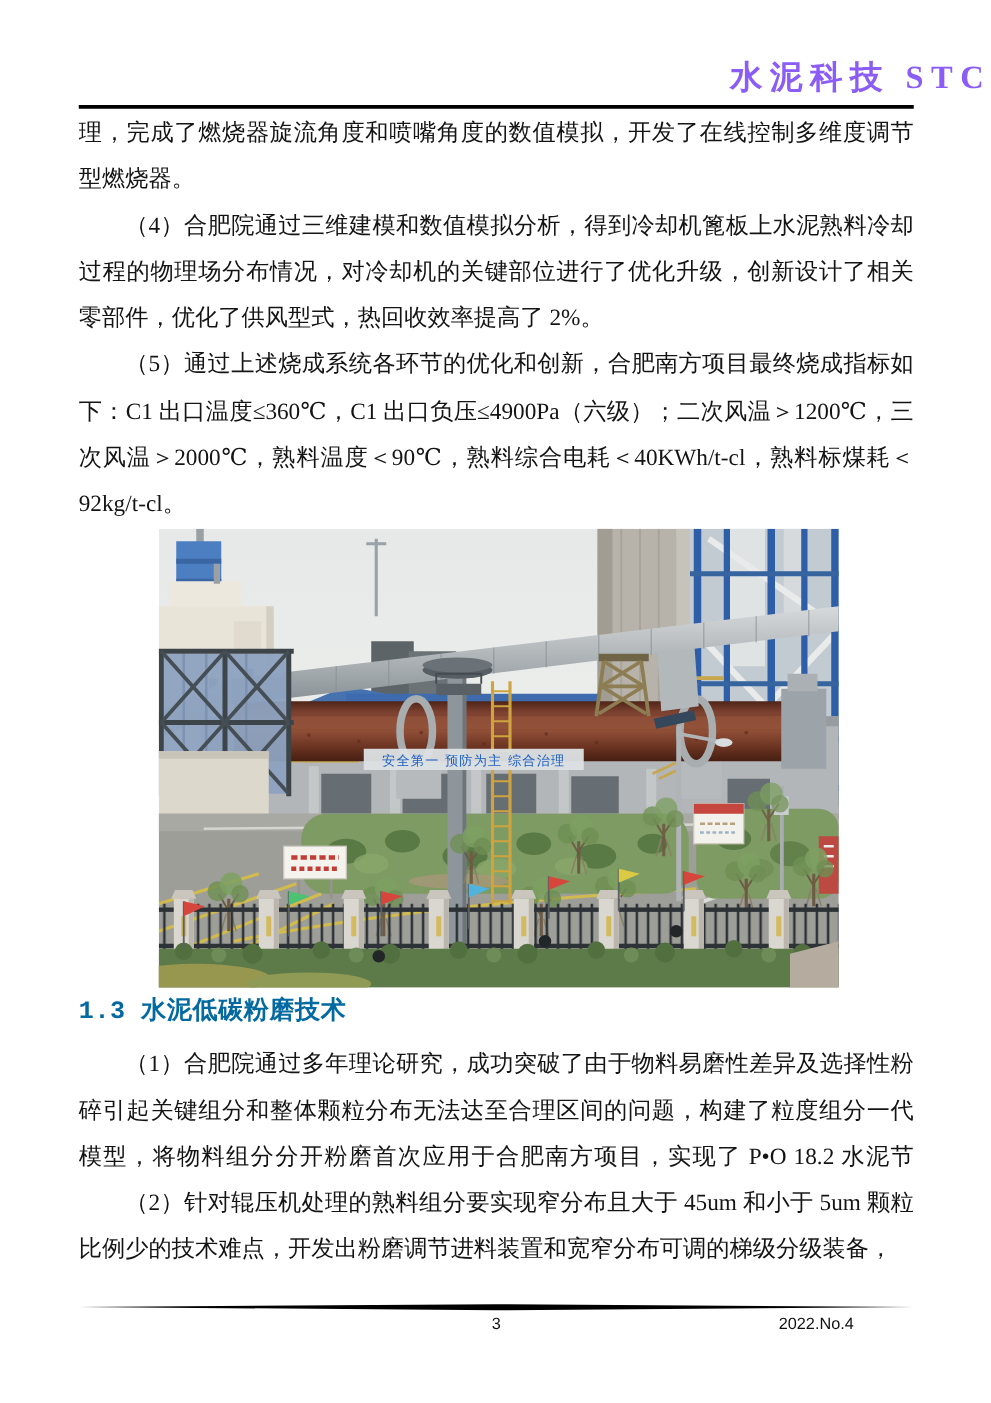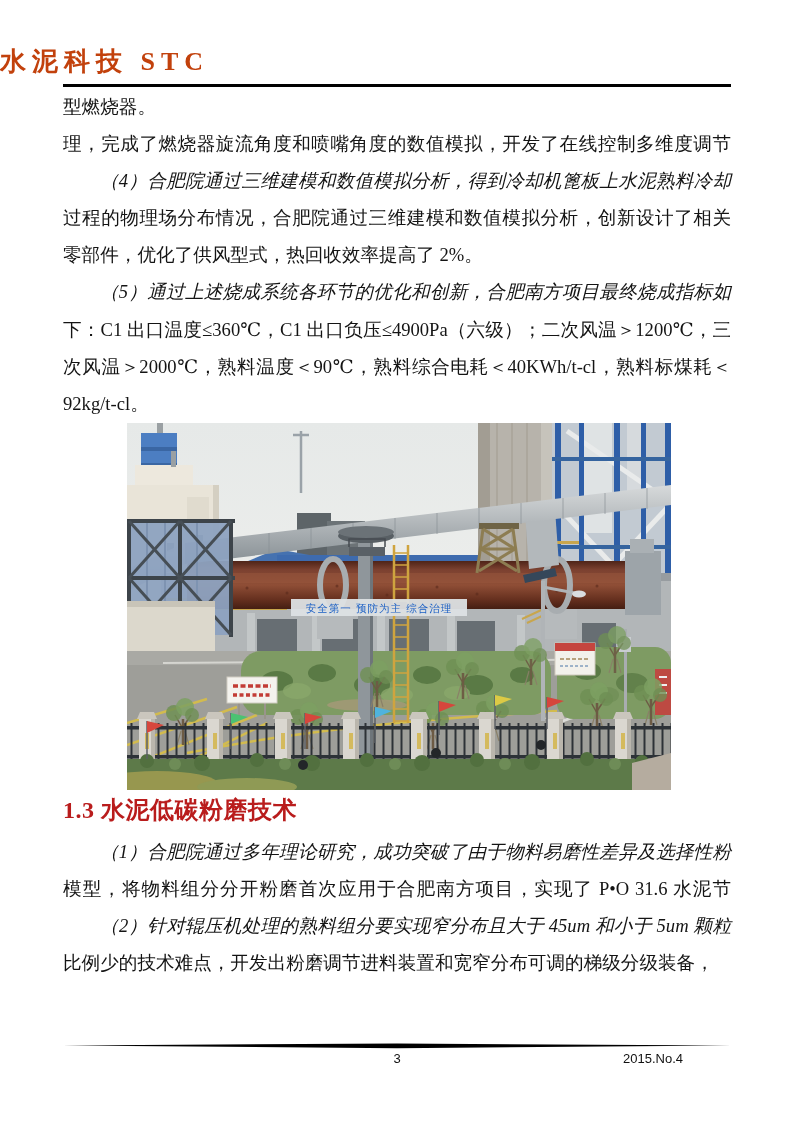--- a/index.html
+++ b/index.html
@@ -2,66 +2,66 @@
 <html lang="zh"><head>
 <meta charset="utf-8">
 <style>
   html,body{margin:0;padding:0;background:#ffffff;}
   .page{
     position:relative;width:793px;height:1122px;background:#ffffff;
     font-family:"Liberation Serif","DejaVu Serif",serif;color:#111;
     overflow:hidden;margin:0 auto;
   }
   .journal-title{
-    position:absolute;top:44px;left:0;right:0;text-align:left;
-    font-size:26px;font-weight:bold;letter-spacing:6px;color:#c2410c;
+    position:absolute;top:44px;left:0;right:0;text-align:right;
+    font-size:26px;font-weight:bold;letter-spacing:6px;color:#8b5cf6;
   }
   .header-rule{
     position:absolute;top:84px;left:63px;width:668px;height:2.5px;background:#000;
   }
   .text-block{position:absolute;left:63px;width:668px;font-size:18.6px;color:#141414;}
   #body-top{top:88px;}
   #body-bottom{top:833px;}
   .line{
     line-height:37.1px;height:37.1px;white-space:nowrap;overflow:visible;
     text-align:justify;text-align-last:justify;
   }
   .line.last{text-align-last:left;}
-  .line.indent{text-indent:37px;font-style:italic;}
+  .line.indent{text-indent:37px;}
   figure.photo{
     position:absolute;top:423px;left:127px;width:544px;height:367px;margin:0;padding:0;
   }
   figure.photo svg{display:block;}
   .section-heading{
     position:absolute;top:794px;left:63px;width:668px;
-    font-family:Liberation Serif, serif;
-    font-weight:bold;font-size:24px;letter-spacing:0.5px;color:#b91c1c;
+    font-family:Liberation Mono, monospace;
+    font-weight:bold;font-size:20px;letter-spacing:0.5px;color:#0369a1;
   }
   .footer-rule{position:absolute;top:1043px;left:63px;width:668px;height:6px;}
   .footer-row{
     position:absolute;top:1051px;left:63px;width:668px;height:20px;
     font-family:"Liberation Sans","DejaVu Sans",sans-serif;font-size:13px;color:#111;
   }
   .page-number{display:block;text-align:center;}
   .issue-label{position:absolute;right:48px;top:0;}
   .banner-text{font-family:"DejaVu Sans","Liberation Sans",sans-serif;}
 </style>
 </head>
 <body>
 
 <div class="page">
 
   <div class="journal-title">水泥科技 STC</div>
   <div class="header-rule"></div>
 
   <div id="body-top" class="text-block">
+      <div class="line">理，完成了燃烧器旋流角度和喷嘴角度的数值模拟，开发了在线控制多维度调节</div>
       <div class="line last">型燃烧器。</div>
-      <div class="line">理，完成了燃烧器旋流角度和喷嘴角度的数值模拟，开发了在线控制多维度调节</div>
       <div class="line indent">（4）合肥院通过三维建模和数值模拟分析，得到冷却机篦板上水泥熟料冷却</div>
-      <div class="line">过程的物理场分布情况，合肥院通过三维建模和数值模拟分析，创新设计了相关</div>
+      <div class="line">过程的物理场分布情况，对冷却机的关键部位进行了优化升级，创新设计了相关</div>
       <div class="line last">零部件，优化了供风型式，热回收效率提高了 2%。</div>
       <div class="line indent">（5）通过上述烧成系统各环节的优化和创新，合肥南方项目最终烧成指标如</div>
       <div class="line">下：C1 出口温度≤360℃，C1 出口负压≤4900Pa（六级）；二次风温＞1200℃，三</div>
       <div class="line">次风温＞2000℃，熟料温度＜90℃，熟料综合电耗＜40KWh/t-cl，熟料标煤耗＜</div>
       <div class="line last">92kg/t-cl。</div>
     </div>
 
   <figure class="photo">
     <svg viewBox="0 0 544 367" width="544" height="367" role="img" aria-label="水泥熟料生产线现场照片：回转窑、斜拉风管、预热器塔与厂区道路绿化">
       <defs>
@@ -444,27 +444,28 @@
             <polygon points="0,0 17,4 0,11" fill="#d6463c"></polygon>
           </g>
       </g>
     </svg>
   </figure>
 
   <div class="section-heading">1.3 水泥低碳粉磨技术</div>
 
   <div id="body-bottom" class="text-block">
       <div class="line indent">（1）合肥院通过多年理论研究，成功突破了由于物料易磨性差异及选择性粉</div>
-      <div class="line">模型，将物料组分分开粉磨首次应用于合肥南方项目，实现了 P•O 31.6 水泥节</div>
+      <div class="line">碎引起关键组分和整体颗粒分布无法达至合理区间的问题，构建了粒度组分一代</div>
+      <div class="line">模型，将物料组分分开粉磨首次应用于合肥南方项目，实现了 P•O 18.2 水泥节</div>
       <div class="line indent">（2）针对辊压机处理的熟料组分要实现窄分布且大于 45um 和小于 5um 颗粒</div>
       <div class="line last">比例少的技术难点，开发出粉磨调节进料装置和宽窄分布可调的梯级分级装备，</div>
     </div>
 
   <svg class="footer-rule" viewBox="0 0 668 6" preserveAspectRatio="none">
     <polygon points="0,2.6 334,0.4 668,2.6 334,5.2" fill="#000"></polygon>
   </svg>
 
   <div class="footer-row">
     <span class="page-number">3</span>
-    <span class="issue-label">2015.No.4</span>
+    <span class="issue-label">2022.No.4</span>
   </div>
 
 </div>
 
 </body></html>

